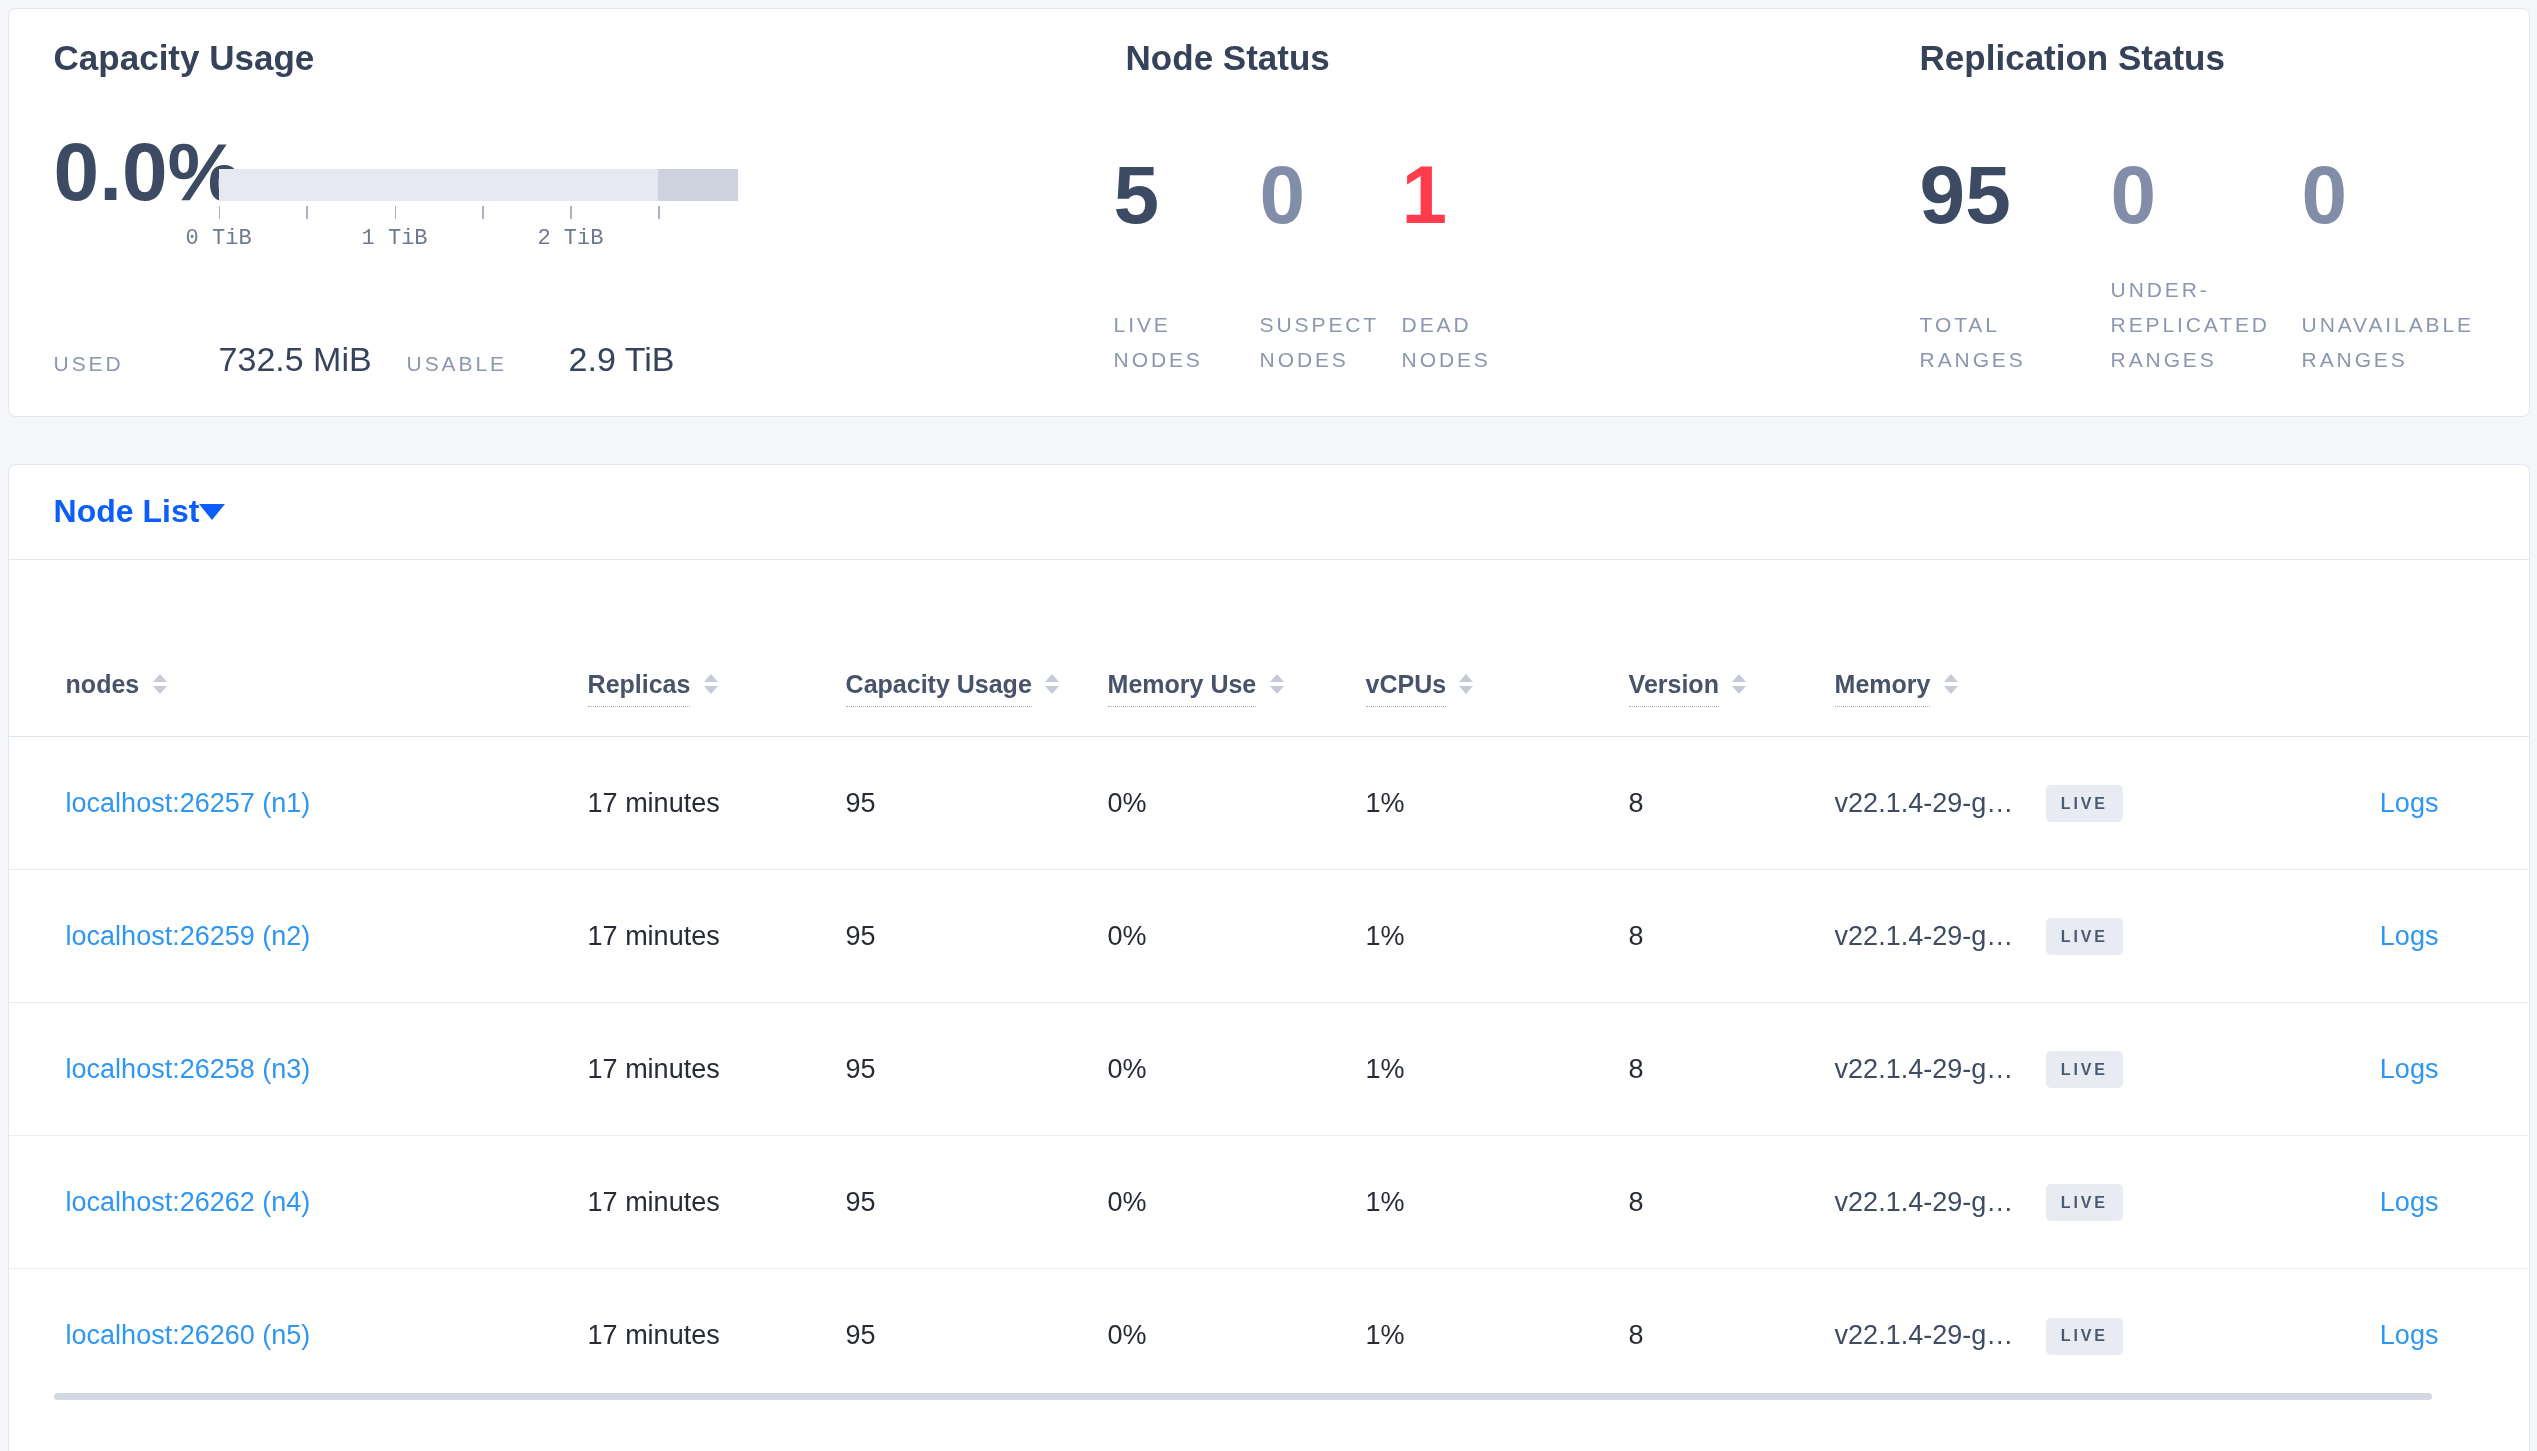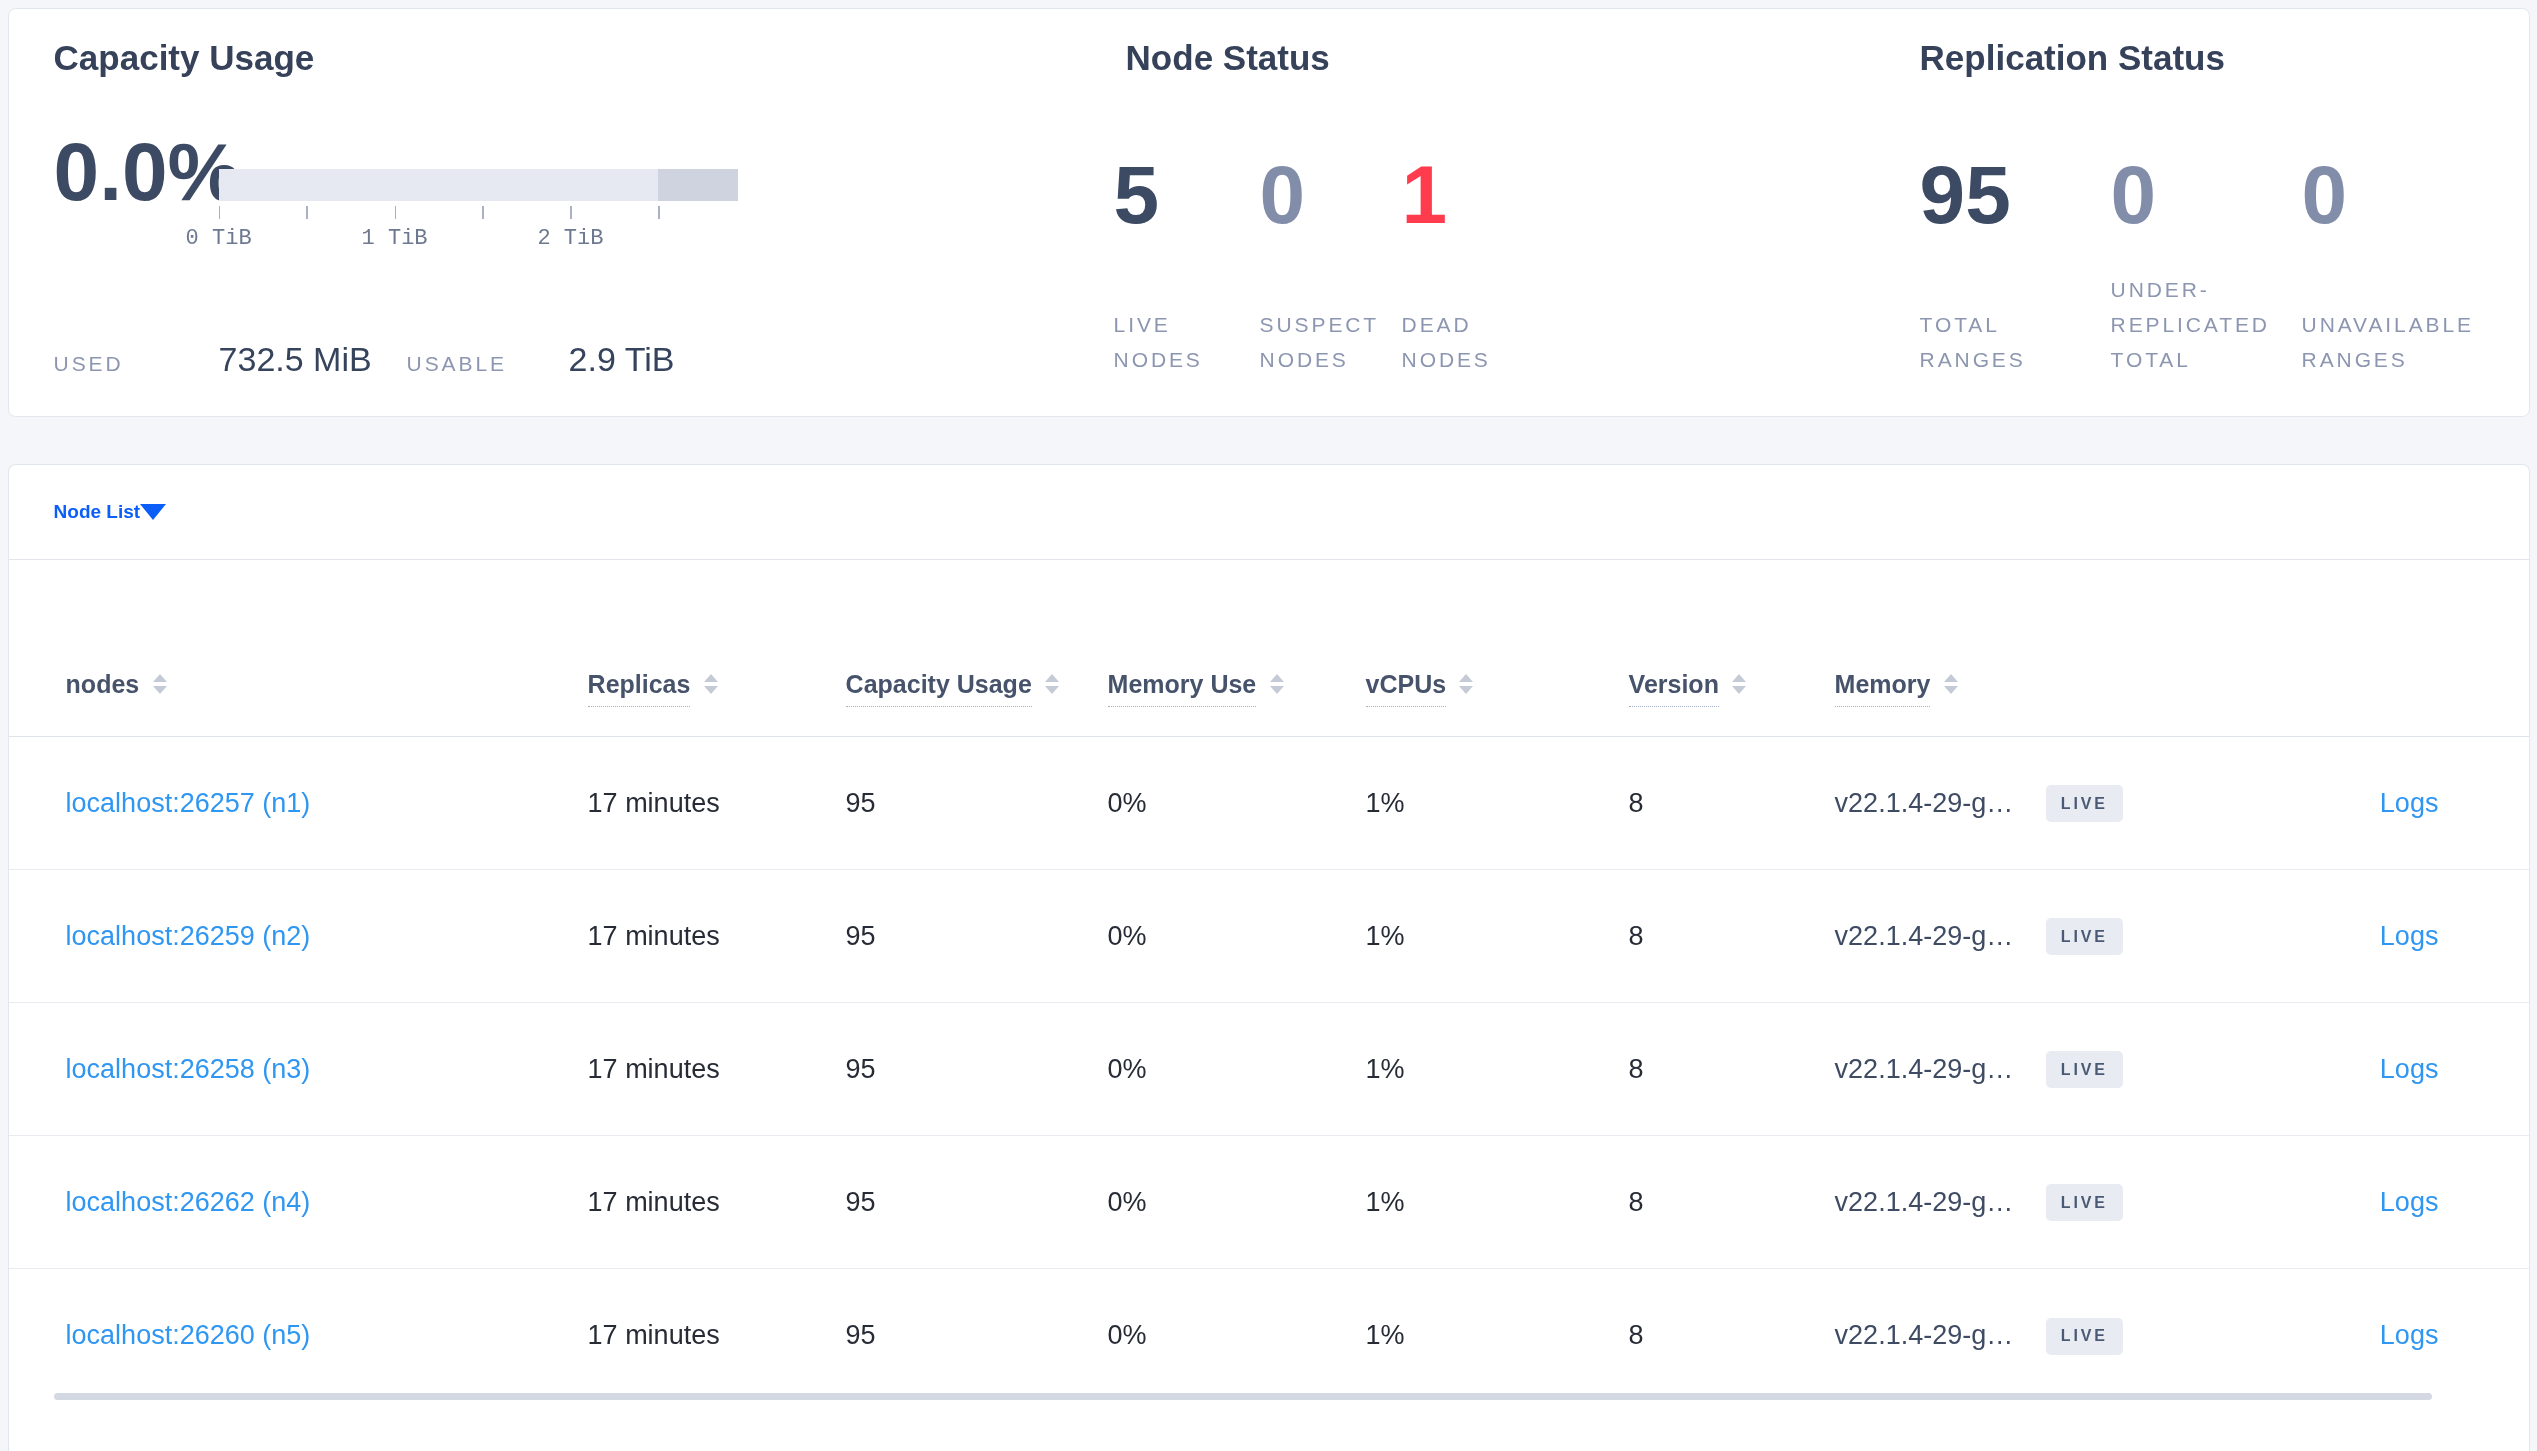--- a/index.html
+++ b/index.html
@@ -66,21 +66,21 @@
   #repl-nums > div:nth-child(3), #repl-labels > div:nth-child(3) { width: 238px; }
 
   
   #list-card { margin-top: 47px; height: 1143px; border-radius: 7.6px 7.6px 0 0; border-bottom: none; }
   #nodelist-row {
     height: 95px; display: flex; align-items: center;
     padding-left: 45px; border-bottom: 1px solid #e3e6ec;
   }
   #nodelist-btn {
     display: flex; align-items: center; 
-    font-size: 19px; font-weight: bold; color: var(--accent-blue, #0b5ef8);
+    font-size: 32px; font-weight: bold; color: var(--accent-blue, #0b5ef8);
     cursor: pointer; background: none; border: none; font-family: inherit;
   }
   .caret-down {
     width: 0; height: 0;
     border-left: 13.3px solid transparent; border-right: 13.3px solid transparent;
     border-top: 16px solid var(--accent-blue, #0b5ef8);
   }
 
   #nodes-section { padding-top: 40px; }
   .section-title { margin-left: 45px; font-size: 36px; font-weight: bold; color: #232830; line-height: 42px; }
@@ -175,21 +175,21 @@
   </div>
 
   <div class="panel-title" id="repl-title">Replication Status</div>
   <div class="num-row" id="repl-nums">
     <div class="big-num v-dark">95</div>
     <div class="big-num v-muted">0</div>
     <div class="big-num v-muted">0</div>
   </div>
   <div class="label-row" id="repl-labels">
     <div class="caps-label">TOTAL RANGES</div>
-    <div class="caps-label">UNDER-REPLICATED TOTAL</div>
+    <div class="caps-label">UNDER-REPLICATED RANGES</div>
     <div class="caps-label">UNAVAILABLE RANGES</div>
   </div>
 </div>
 
 <div class="card" id="list-card">
 
   <div id="nodelist-row">
     <button id="nodelist-btn">
       <span>Node List</span>
       <span class="caret-down"></span>

